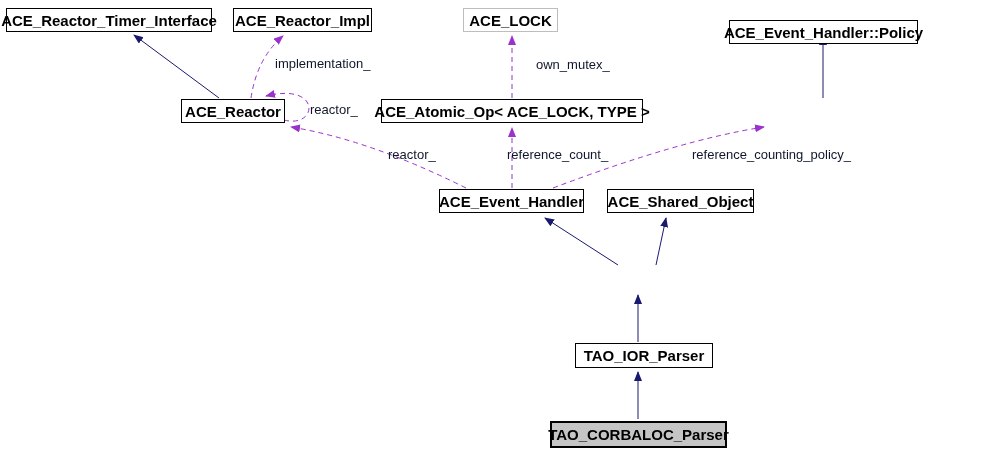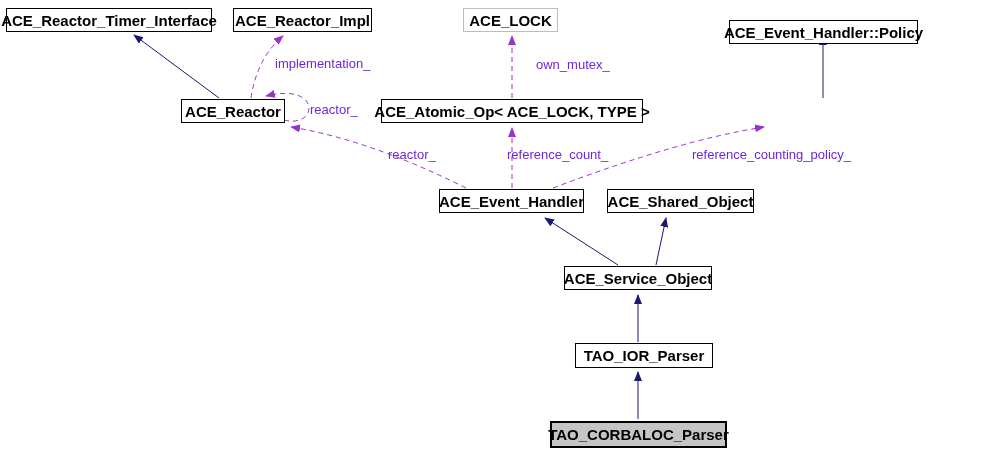--- a/index.html
+++ b/index.html
@@ -18,21 +18,21 @@
     border:1px solid #000;
     display:flex;align-items:center;justify-content:center;
     font-size:15px;color:#000;white-space:nowrap;
     z-index:2;
     font-weight:bold;
   }
   .node.gray-border{border-color:#bdbdbd;}
   .node.highlight{background:#c5c5c5;border-width:2px;}
   .edge-label{
     position:absolute;
-    font-size:13px;color:#6d28d9;white-space:nowrap;
+    font-size:13px;color:#0f172a;white-space:nowrap;
     z-index:3;
   }
 </style>
 </head>
 <body>
 
 <div class="canvas">
 
   <svg class="edge-layer" width="987" height="451" viewBox="0 0 987 451" xmlns="http://www.w3.org/2000/svg">
     <defs>
@@ -69,21 +69,20 @@
 
   <div class="node" style="left:181px;top:99px;width:104px;height:24px;">ACE_Reactor</div>
 
   <div class="node" style="left:381px;top:99px;width:262px;height:24px;">ACE_Atomic_Op&lt; ACE_LOCK, TYPE &gt;</div>
 
 
   <div class="node" style="left:439px;top:189px;width:145px;height:24px;">ACE_Event_Handler</div>
 
   <div class="node" style="left:607px;top:189px;width:147px;height:24px;">ACE_Shared_Object</div>
 
-  <div class="node" style="left:564px;top:266px;width:148px;height:24px;">ACE_Service_Object</div>
 
   <div class="node" style="left:575px;top:343px;width:138px;height:25px;">TAO_IOR_Parser</div>
 
   <div class="node highlight" style="left:550px;top:421px;width:177px;height:27px;">TAO_CORBALOC_Parser</div>
 
   <span class="edge-label" style="left:275px;top:56px;">implementation_</span>
 
   <span class="edge-label" style="left:512px;top:57px;margin-left:24px;">own_mutex_</span>
 
   <span class="edge-label" style="left:310px;top:102px;">reactor_</span>

